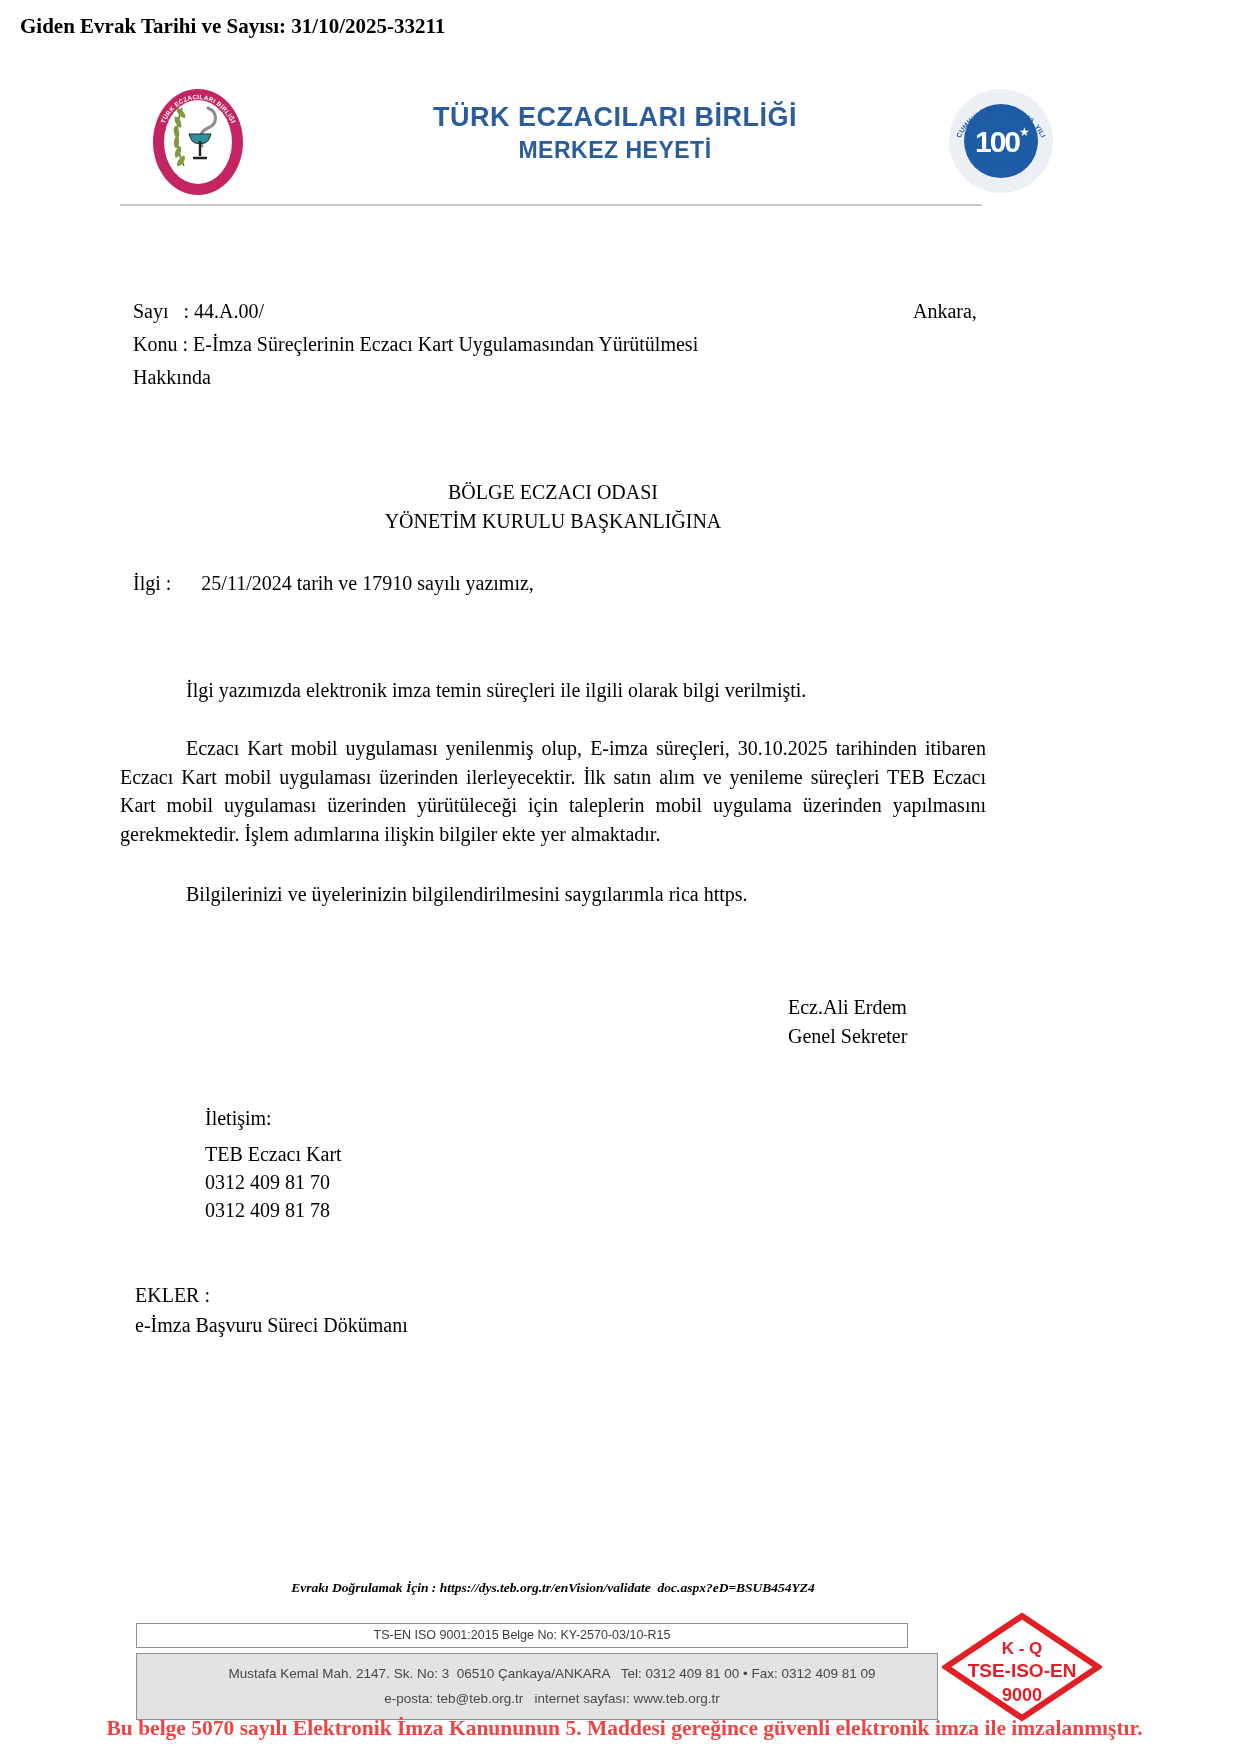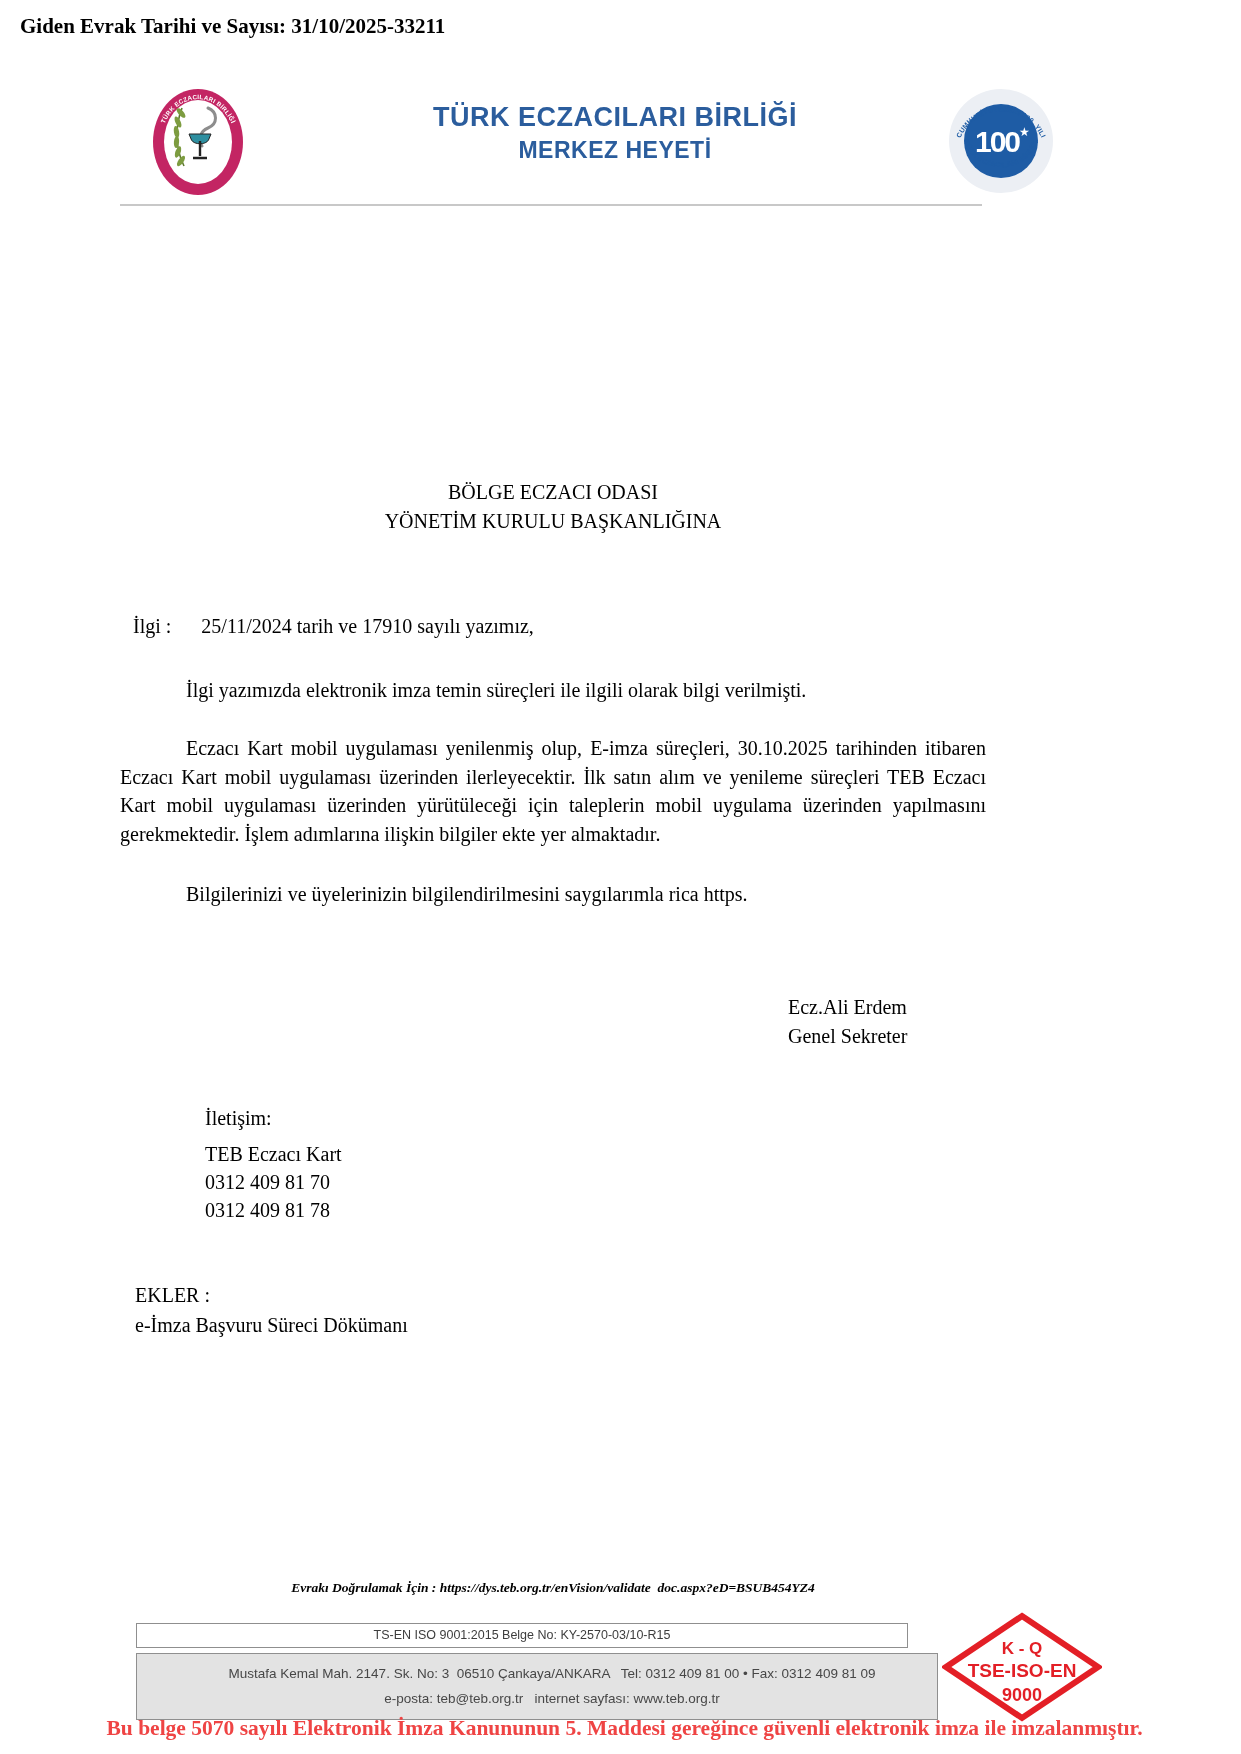--- a/index.html
+++ b/index.html
@@ -29,21 +29,21 @@
 
   .divider{position:absolute;left:120px;top:204px;width:862px;height:2px;background:#c8c8c8;}
   .prewrap{white-space:pre-wrap;}
 
   .meta{position:absolute;left:133px;top:295px;width:880px;font-size:20px;line-height:33px;}
   .meta .city{position:absolute;left:780px;top:0;}
 
   .recipient{position:absolute;left:120px;top:478px;width:866px;text-align:center;
     font-size:20px;line-height:29px;}
 
-  .ilgi{position:absolute;left:133px;top:615px;font-size:20px;}
+  .ilgi{position:absolute;left:133px;top:572px;font-size:20px;}
 
   .para{position:absolute;left:120px;width:866px;font-size:20px;line-height:1.43;
     text-align:justify;text-indent:66px;}
   .p1{top:676px;}
   .p2{top:734px;}
   .p3{top:880px;}
 
   .signature{position:absolute;left:788px;top:993px;font-size:20px;line-height:29px;}
 
   .contact{position:absolute;left:205px;top:1104px;font-size:20px;line-height:28px;}
@@ -124,20 +124,28 @@
     </text>
     <text font-size="6.8" font-weight="bold" fill="#1e5ca5" letter-spacing="0.3">
       <textPath xlink:href="#cenBot" href="#cenBot" startOffset="50%" text-anchor="middle">TÜRK ECZACILARI BİRLİĞİ</textPath>
     </text>
     <text x="49" y="64" font-size="30" font-weight="bold" fill="#ffffff" text-anchor="middle" letter-spacing="-2">100</text>
     <text x="71" y="48" font-size="12" fill="#ffffff">★</text>
   </svg>
 
   <div class="divider"></div>
 
+  <div class="meta">
+    <div>
+      <span class="prewrap">Sayı   : 44.A.00/</span>
+      <span class="city">Ankara,</span>
+    </div>
+    <div class="prewrap">Konu : E-İmza Süreçlerinin Eczacı Kart Uygulamasından Yürütülmesi</div>
+    <div>Hakkında</div>
+  </div>
 
   <div class="recipient">
     <div>BÖLGE ECZACI ODASI</div>
     <div>YÖNETİM KURULU BAŞKANLIĞINA</div>
   </div>
 
   <div class="ilgi prewrap">İlgi :      25/11/2024 tarih ve 17910 sayılı yazımız,</div>
 
   <div class="para p1">İlgi yazımızda elektronik imza temin süreçleri ile ilgili olarak bilgi verilmişti.</div>
   <div class="para p2">Eczacı Kart mobil uygulaması yenilenmiş olup, E-imza süreçleri, 30.10.2025 tarihinden itibaren Eczacı Kart mobil uygulaması üzerinden ilerleyecektir. İlk satın alım ve yenileme süreçleri TEB Eczacı Kart mobil uygulaması üzerinden yürütüleceği için taleplerin mobil uygulama üzerinden yapılmasını gerekmektedir. İşlem adımlarına ilişkin bilgiler ekte yer almaktadır.</div>

